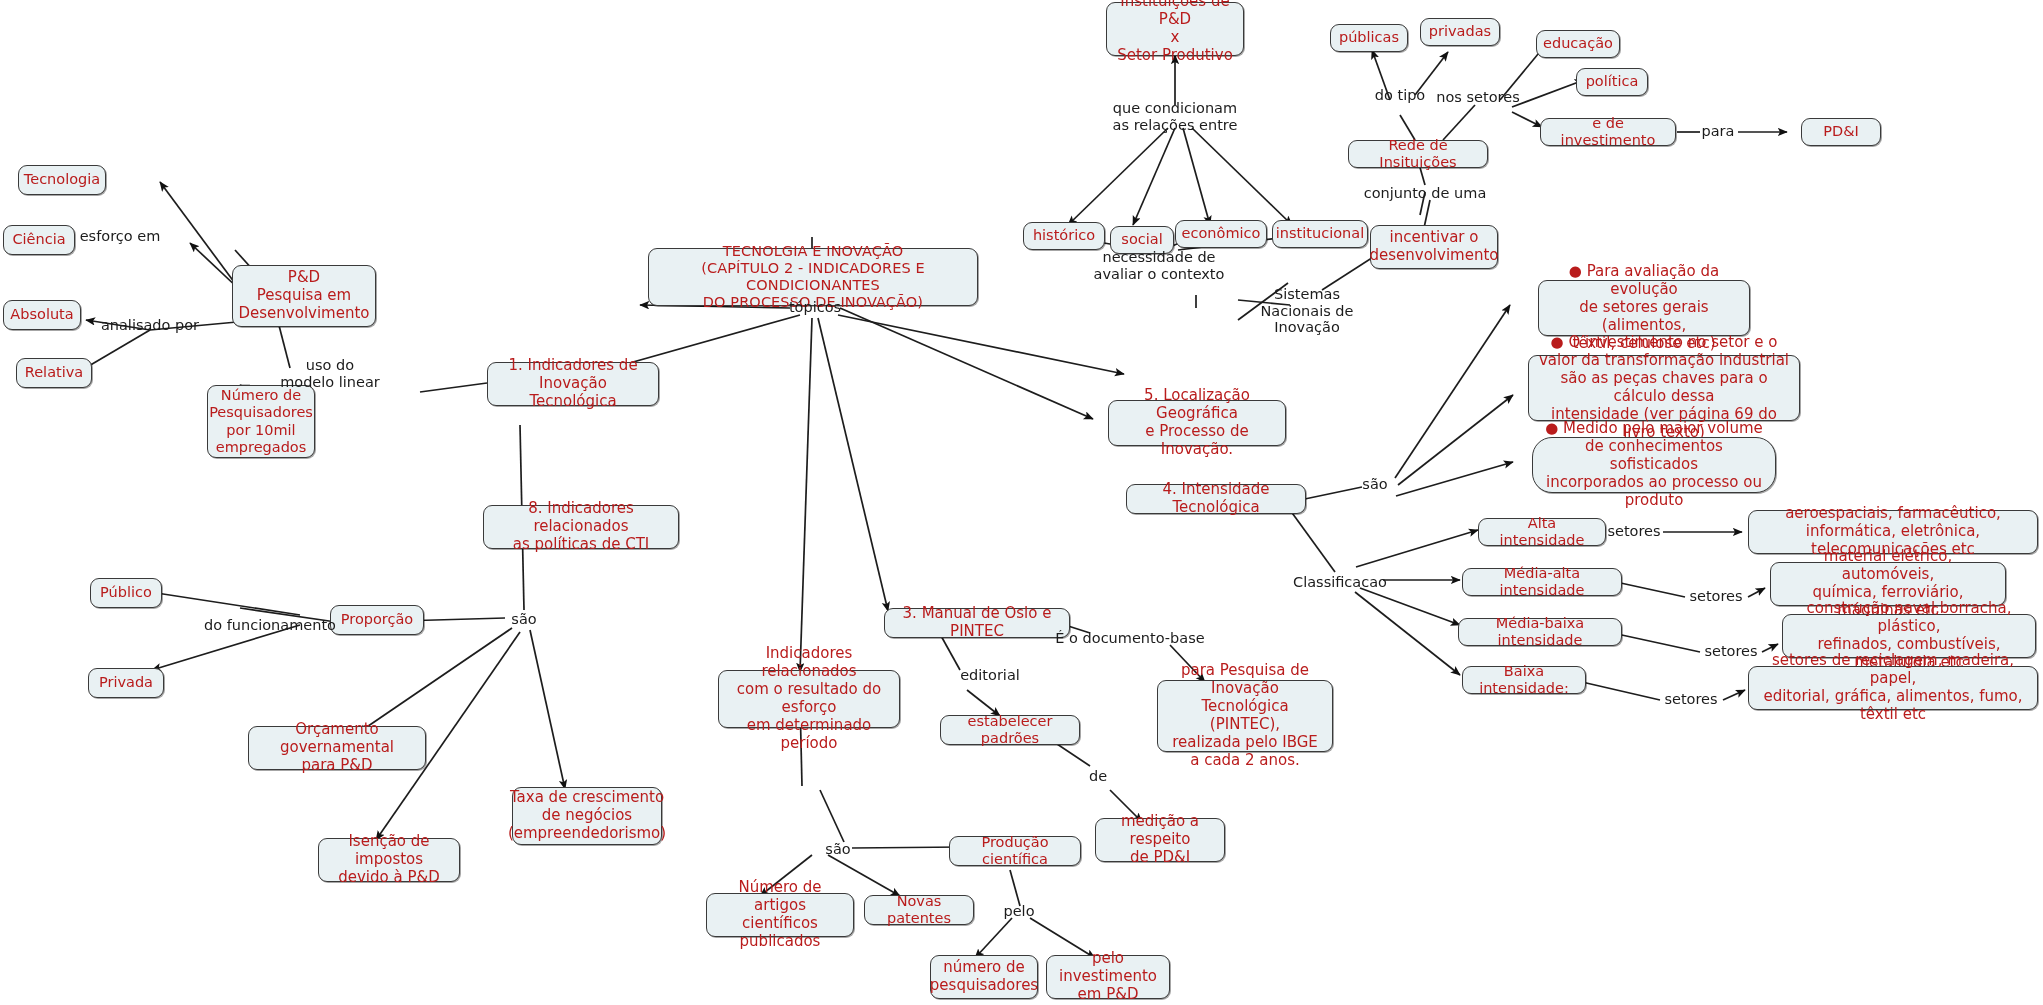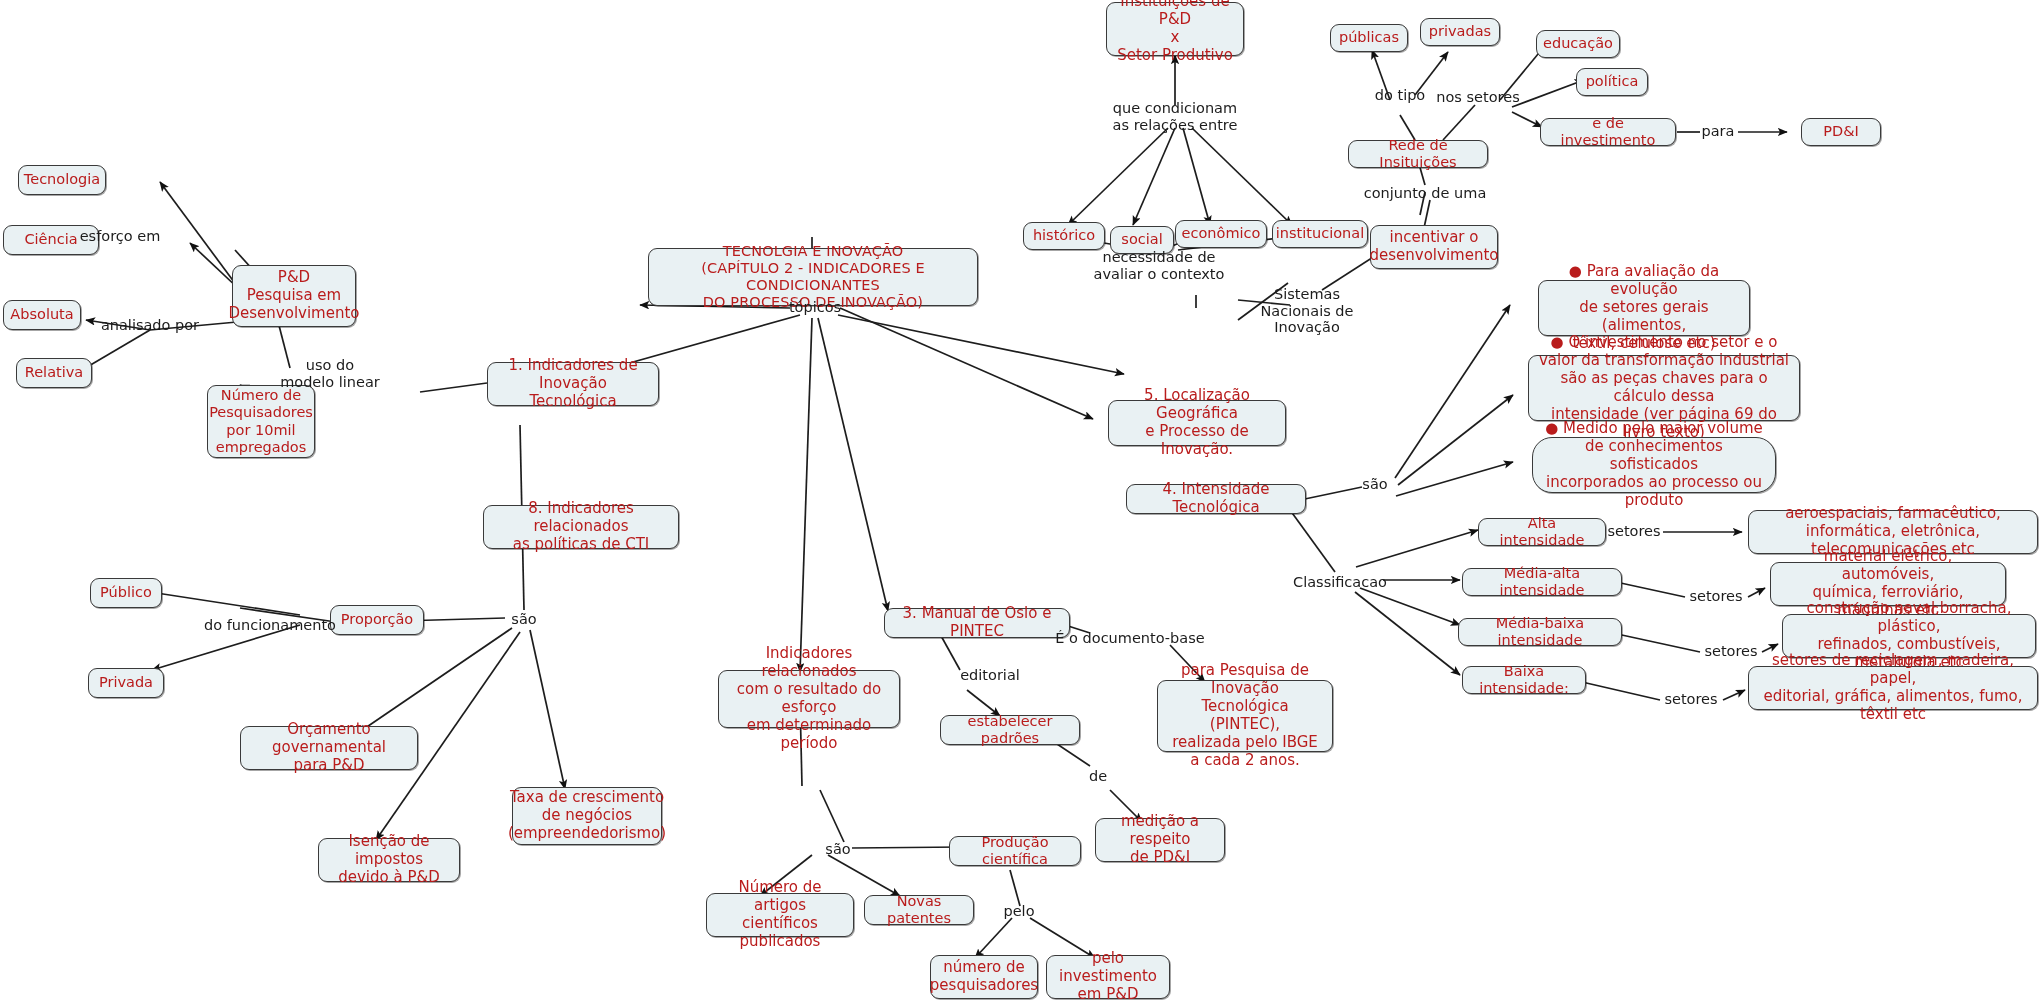--- a/index.html
+++ b/index.html
@@ -170,44 +170,44 @@
       <path d="M1582,682 L1660,700"></path>
       <path d="M1723,700 L1745,690" marker-end="url(#ah)"></path>
     </g>
   </svg>
 
   <div class="node title" style="left:648px; top:248px; width:330px; height:58px;">TECNOLGIA E INOVAÇÃO
 (CAPÍTULO 2 - INDICADORES E CONDICIONANTES
 DO PROCESSO DE INOVAÇÃO)</div>
 
   <div class="node small" style="left:18px; top:165px; width:88px; height:30px;">Tecnologia</div>
-  <div class="node small" style="left:3px; top:225px; width:96px; height:30px;">Ciência</div>
+  <div class="node small" style="left:3px; top:225px; width:72px; height:30px;">Ciência</div>
   <div class="node small" style="left:3px; top:300px; width:78px; height:30px;">Absoluta</div>
   <div class="node small" style="left:16px; top:358px; width:76px; height:30px;">Relativa</div>
-  <div class="node" style="left:232px; top:265px; width:124px; height:62px;">P&amp;D
+  <div class="node" style="left:232px; top:265px; width:144px; height:62px;">P&amp;D
 Pesquisa em
 Desenvolvimento</div>
   <div class="node small" style="left:207px; top:385px; width:108px; height:73px;">Número de
 Pesquisadores
 por 10mil
 empregados</div>
 
   <div class="node" style="left:487px; top:362px; width:172px; height:44px;">1. Indicadores de
 Inovação Tecnológica</div>
   <div class="node" style="left:483px; top:505px; width:196px; height:44px;">8. Indicadores relacionados
 as políticas de CTI</div>
   <div class="node" style="left:884px; top:608px; width:186px; height:30px;">3. Manual de Oslo e PINTEC</div>
   <div class="node" style="left:1126px; top:484px; width:180px; height:30px;">4. Intensidade Tecnológica</div>
   <div class="node" style="left:1108px; top:400px; width:178px; height:46px;">5. Localização Geográfica
 e Processo de Inovação.</div>
 
   <div class="node small" style="left:90px; top:578px; width:72px; height:30px;">Público</div>
   <div class="node small" style="left:88px; top:668px; width:76px; height:30px;">Privada</div>
   <div class="node small" style="left:330px; top:605px; width:94px; height:30px;">Proporção</div>
-  <div class="node" style="left:240px; top:726px; width:178px; height:44px;">Orçamento governamental
+  <div class="node" style="left:248px; top:726px; width:178px; height:44px;">Orçamento governamental
 para P&amp;D</div>
   <div class="node" style="left:318px; top:838px; width:142px; height:44px;">Isenção de impostos
 devido à P&amp;D</div>
   <div class="node" style="left:718px; top:670px; width:182px; height:58px;">Indicadores relacionados
 com o resultado do esforço
 em determinado período</div>
 
   <div class="node" style="left:512px; top:787px; width:150px; height:58px;">Taxa de crescimento
 de negócios
 (empreendedorismo)</div>

